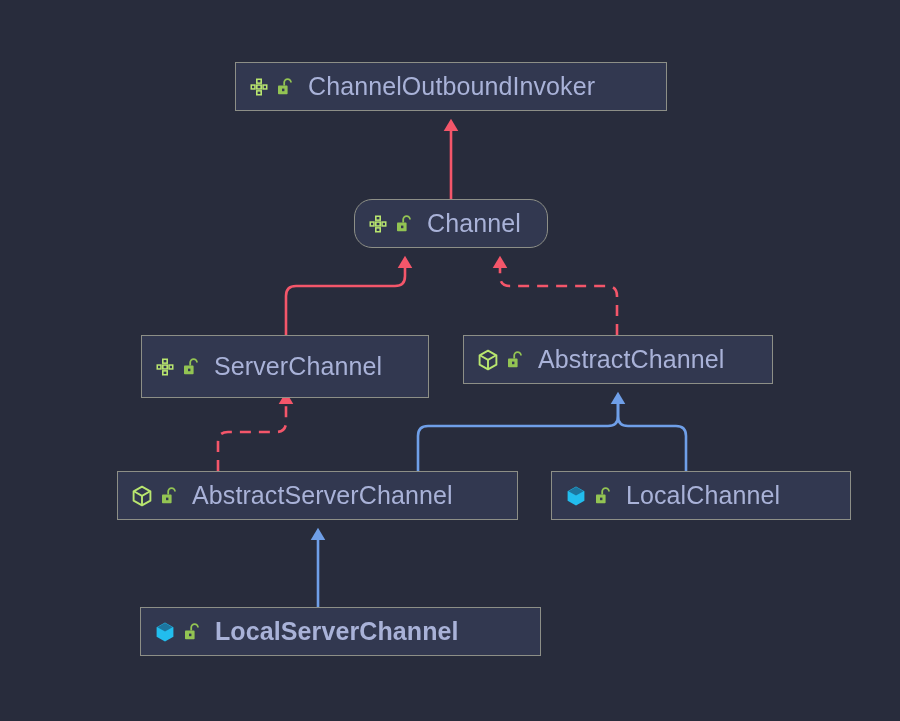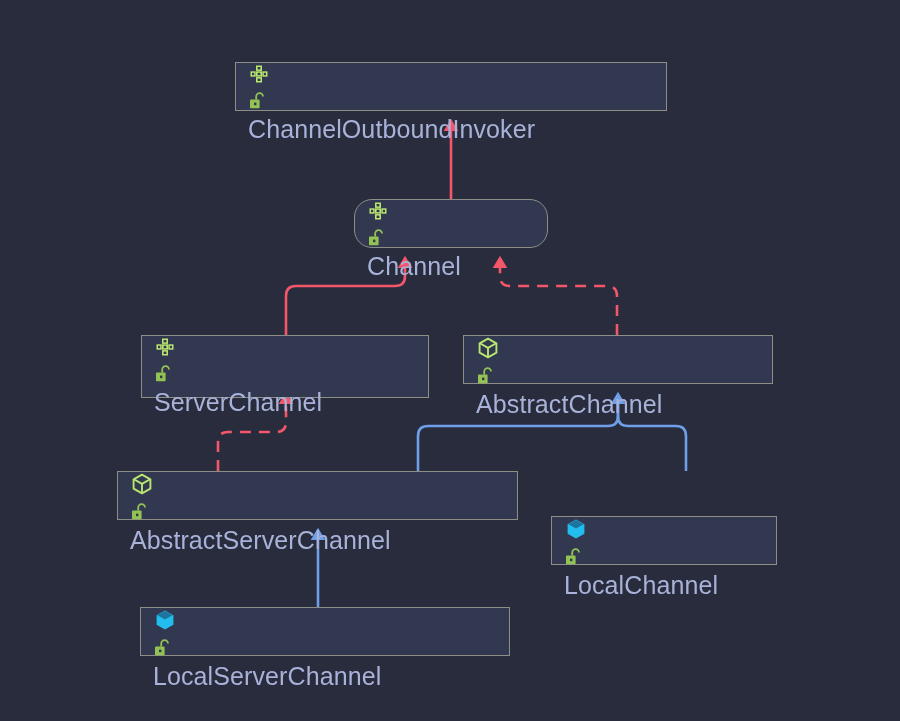--- a/index.html
+++ b/index.html
@@ -24,24 +24,24 @@
     top: 0;
     width: 900px;
     height: 721px;
   }
   .node {
     position: absolute;
     box-sizing: border-box;
     background: #323850;
     border: 1px solid #8d8f87;
     display: flex;
+    align-items: center;
     gap: 6px;
     padding: 0 14px 0 12px;
     z-index: 5;
-    flex-direction: column;
   }
   .node .icon-slot {
     display: flex;
     align-items: center;
     flex: 0 0 auto;
   }
   .node .lock-slot {
     display: flex;
     align-items: center;
     flex: 0 0 auto;
@@ -205,38 +205,38 @@
     <span class="lock-slot">
       <svg width="18" height="20" viewBox="0 0 18 20">
         <path d="M8.2 8.5 V5.6 a3.4 3.4 0 0 1 6.8 0" fill="none" stroke="#93c453" stroke-width="1.8"></path>
         <rect x="2" y="8.6" width="9.6" height="8.6" rx="0.8" fill="#93c453"></rect>
         <rect x="6" y="11.6" width="2.4" height="2.6" fill="#323850"></rect>
       </svg>
     </span>
     <span class="label">AbstractServerChannel</span>
   </div>
 
-  <div class="node" style="left:551px; top:471px; width:226px; height:49px;margin-top:45px;">
+  <div class="node" style="left:551px; top:471px; width:300px; height:49px;">
     <span class="icon-slot">
       <svg width="24" height="24" viewBox="0 0 24 24">
         <path d="M12 2.6 L20.4 7.3 L20.4 16.7 L12 21.4 L3.6 16.7 L3.6 7.3 Z" fill="#22bdee"></path>
         <path d="M4.4 7.3 L12 11.6 L19.6 7.3 L12 3.1 Z" fill="#1a3a5c" opacity="0.55"></path>
       </svg>
     </span>
     <span class="lock-slot">
       <svg width="18" height="20" viewBox="0 0 18 20">
         <path d="M8.2 8.5 V5.6 a3.4 3.4 0 0 1 6.8 0" fill="none" stroke="#93c453" stroke-width="1.8"></path>
         <rect x="2" y="8.6" width="9.6" height="8.6" rx="0.8" fill="#93c453"></rect>
         <rect x="6" y="11.6" width="2.4" height="2.6" fill="#323850"></rect>
       </svg>
     </span>
     <span class="label">LocalChannel</span>
   </div>
 
-  <div class="node" style="left:140px; top:607px; width:370px; height:49px;">
+  <div class="node" style="left:140px; top:607px; width:401px; height:49px;font-weight:bold;">
     <span class="icon-slot">
       <svg width="24" height="24" viewBox="0 0 24 24">
         <path d="M12 2.6 L20.4 7.3 L20.4 16.7 L12 21.4 L3.6 16.7 L3.6 7.3 Z" fill="#22bdee"></path>
         <path d="M4.4 7.3 L12 11.6 L19.6 7.3 L12 3.1 Z" fill="#1a3a5c" opacity="0.55"></path>
       </svg>
     </span>
     <span class="lock-slot">
       <svg width="18" height="20" viewBox="0 0 18 20">
         <path d="M8.2 8.5 V5.6 a3.4 3.4 0 0 1 6.8 0" fill="none" stroke="#93c453" stroke-width="1.8"></path>
         <rect x="2" y="8.6" width="9.6" height="8.6" rx="0.8" fill="#93c453"></rect>

